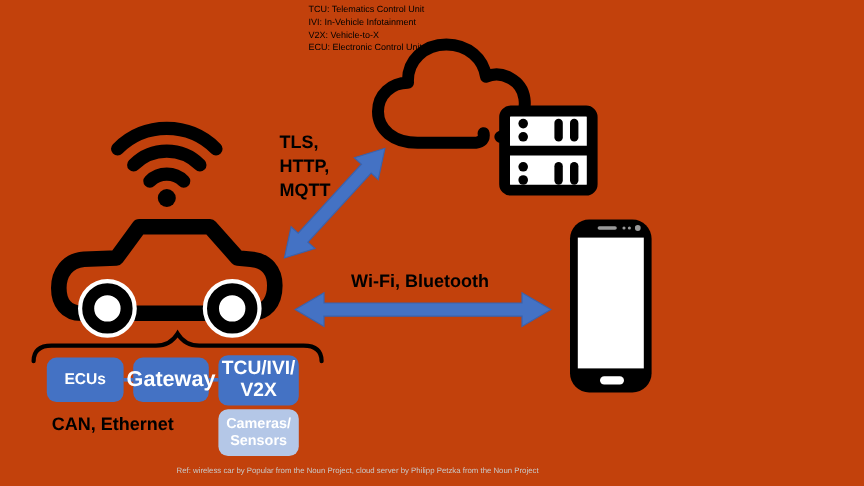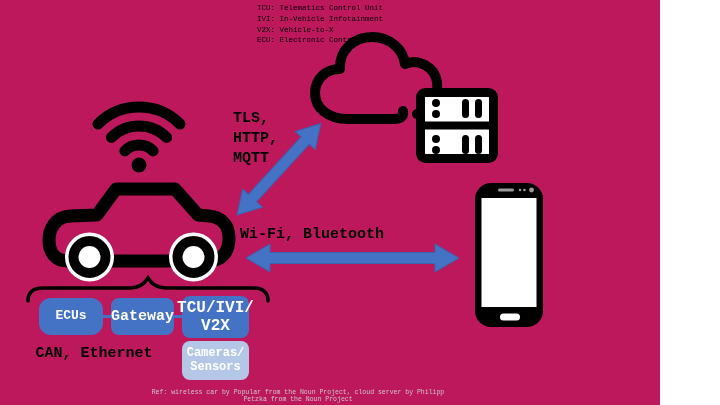--- a/index.html
+++ b/index.html
@@ -1,31 +1,31 @@
 <!DOCTYPE html>
 <html><head>
 <meta charset="utf-8">
 <style>
   html,body{margin:0;padding:0;background:#fff;}
   .canvas{
-    position:relative;width:660px;height:405px;background:#be185d;overflow:hidden;
-    font-family:Liberation Mono, monospace;color:#000;
+    position:relative;width:720px;height:405px;background:#c2410c;overflow:hidden;
+    font-family:Liberation Sans, sans-serif;color:#000;
   }
   .canvas svg.layer{position:absolute;left:0;top:0;}
   .legend{position:absolute;left:257px;top:3px;font-size:7.5px;line-height:10.8px;font-weight:500;color:#000;}
   .tls-label{position:absolute;left:233px;top:109px;font-size:15px;line-height:20px;font-weight:600;white-space:pre-line;}
-  .wifibt-label{position:absolute;left:240px;top:226px;width:220px;text-align:left;font-size:15px;font-weight:600;}
+  .wifibt-label{position:absolute;left:240px;top:226px;width:220px;text-align:center;font-size:15px;font-weight:600;}
   .can-label{position:absolute;left:24px;top:345px;width:140px;text-align:center;font-size:15px;font-weight:600;}
   .box{
     position:absolute;border-radius:8px;color:#ffffff;font-weight:bold;
     display:flex;align-items:center;justify-content:center;text-align:center;
     white-space:pre-line;line-height:1.15;
   }
-  .box-ecus{left:39px;top:298px;width:64px;height:37px;background:#4472C4;font-size:13px;border-radius:12px;}
-  .box-gateway{left:111px;top:298px;width:63px;height:37px;background:#4472C4;font-size:15px;}
+  .box-ecus{left:39px;top:298px;width:64px;height:37px;background:#4472C4;font-size:13px;}
+  .box-gateway{left:111px;top:298px;width:63px;height:37px;background:#4472C4;font-size:18px;}
   .box-tcu{left:182px;top:296px;width:67px;height:42px;background:#4472C4;font-size:16px;}
   .box-cameras{left:182px;top:341px;width:67px;height:39px;background:#B4C7E7;font-size:12px;}
   .footer{position:absolute;left:140px;top:389px;width:316px;text-align:center;font-size:6.5px;color:#c9c9c9;}
 </style>
 </head>
 <body>
 
 <div class="canvas">
 
   <svg class="layer" width="720" height="405" viewBox="0 0 720 405">

